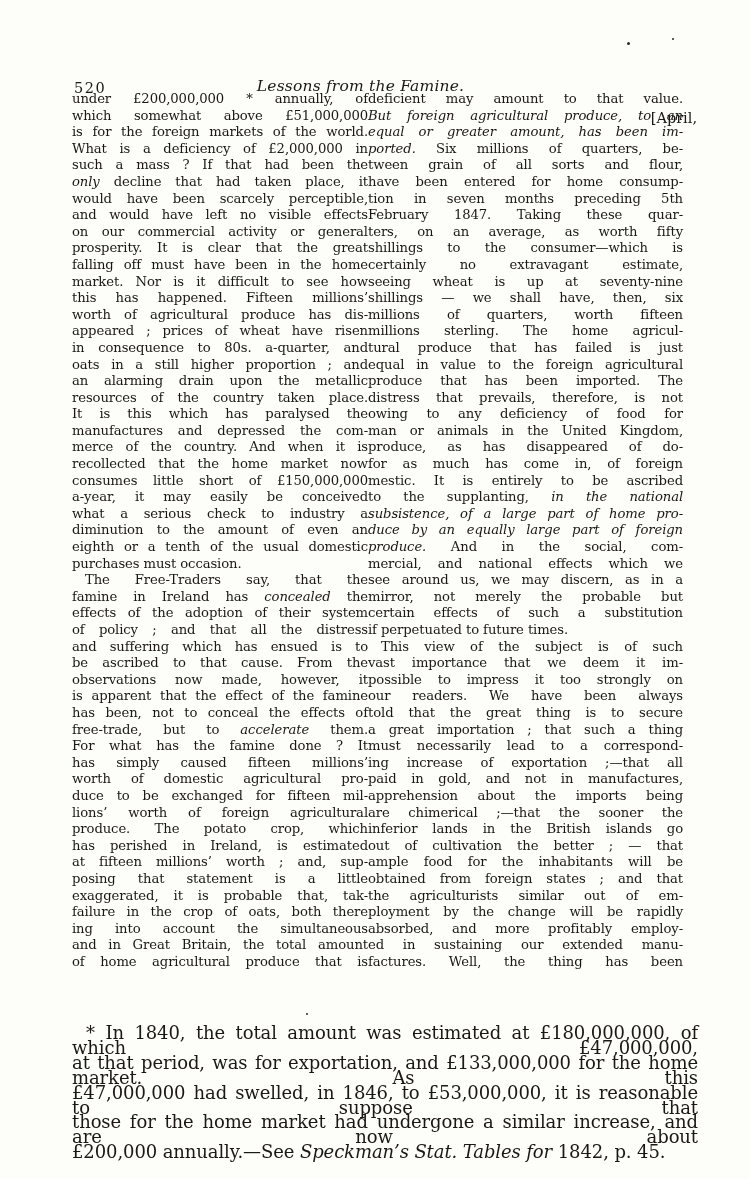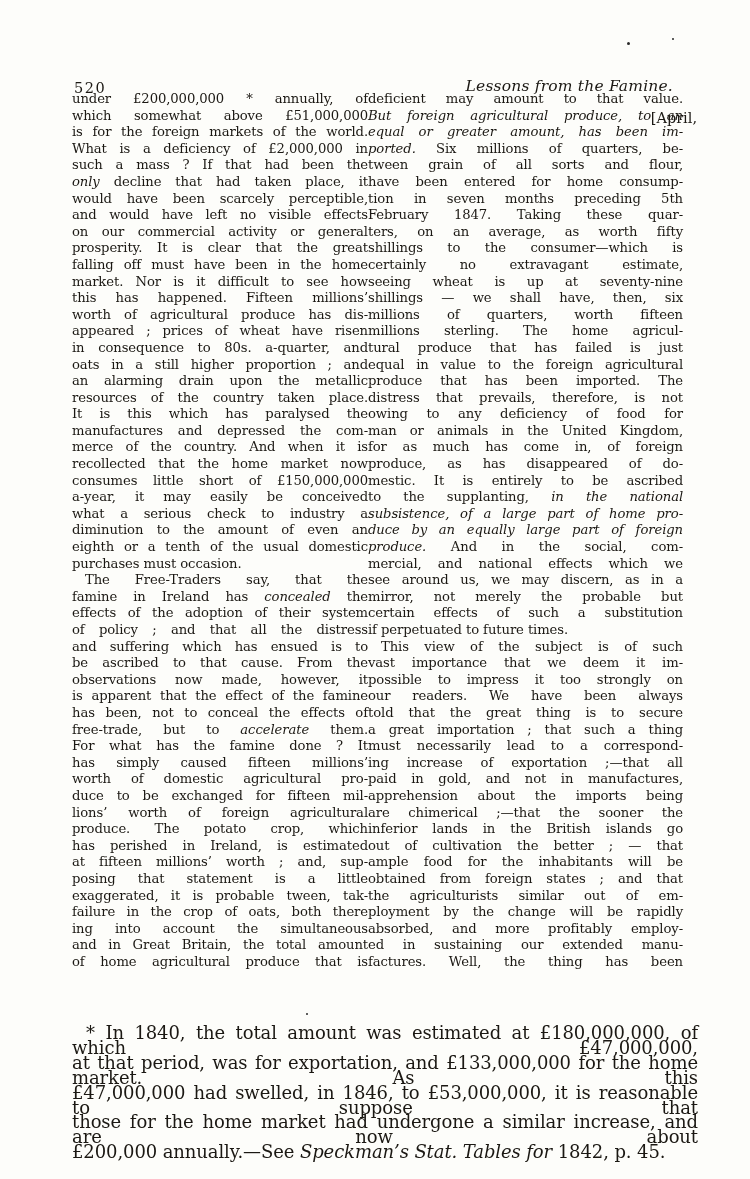--- a/index.html
+++ b/index.html
@@ -9,21 +9,21 @@
     font-family:"DejaVu Serif","Liberation Serif",serif;
     color:#1b1813;
     overflow:hidden;
   }
   .page { position:relative; width:750px; height:1179px; background:#fdfdfa; }
 
   
   .running-header { position:absolute; top:77px; left:72px; width:625px; height:22px; }
   .pageno { position:absolute; left:2px; top:3px; font-size:14.5px; letter-spacing:1.5px; }
   .head-title {
-    position:absolute; left:0; right:0; top:0; text-align:right;
+    position:absolute; left:0; right:0; top:0; text-align:center;
     font-style:italic; font-size:15.5px; letter-spacing:.2px;
     transform:translateX(-24px);
   }
   .date-tag { position:absolute; right:0; top:1px; font-size:14.5px;margin-top:32px; }
 
   
   .columns { position:absolute; top:91px; left:72px; display:flex; }
   .col { }
   .col-left  { width:296px; }
   .col-right { width:315px; }
@@ -106,21 +106,21 @@
         <div class="line"><span>free-trade, but to </span><i>accelerate</i><span> them.</span></div>
         <div class="line"><span>For what has the famine done ?  It</span></div>
         <div class="line"><span>has simply caused fifteen millions’</span></div>
         <div class="line"><span>worth of domestic agricultural pro-</span></div>
         <div class="line"><span>duce to be exchanged for fifteen mil-</span></div>
         <div class="line"><span>lions’ worth of foreign agricultural</span></div>
         <div class="line"><span>produce.  The potato crop, which</span></div>
         <div class="line"><span>has perished in Ireland, is estimated</span></div>
         <div class="line"><span>at fifteen millions’ worth ; and, sup-</span></div>
         <div class="line"><span>posing that statement is a little</span></div>
-        <div class="line"><span>exaggerated, it is probable tween, tak-</span></div>
+        <div class="line"><span>exaggerated, it is probable that, tak-</span></div>
         <div class="line"><span>failure in the crop of oats, both there</span></div>
         <div class="line"><span>ing into account the simultaneous</span></div>
         <div class="line"><span>and in Great Britain, the total amount</span></div>
         <div class="line"><span>of home agricultural produce that is</span></div>
       </div>
     <div class="col col-right" id="col-right">
         <div class="line"><span>deficient may amount to that value.</span></div>
         <div class="line"><i>But foreign agricultural produce, to an</i></div>
         <div class="line"><i>equal or greater amount, has been im-</i></div>
         <div class="line"><i>ported.</i><span>  Six millions of quarters, be-</span></div>
@@ -134,22 +134,22 @@
         <div class="line"><span>seeing wheat is up at seventy-nine</span></div>
         <div class="line"><span>shillings — we shall have, then, six</span></div>
         <div class="line"><span>millions of quarters, worth fifteen</span></div>
         <div class="line"><span>millions sterling.  The home agricul-</span></div>
         <div class="line"><span>tural produce that has failed is just</span></div>
         <div class="line"><span>equal in value to the foreign agricultural</span></div>
         <div class="line"><span>produce that has been imported.  The</span></div>
         <div class="line"><span>distress that prevails, therefore, is not</span></div>
         <div class="line"><span>owing to any deficiency of food for</span></div>
         <div class="line"><span>man or animals in the United Kingdom,</span></div>
+        <div class="line"><span>produce, as has disappeared of do-</span></div>
         <div class="line"><span>for as much has come in, of foreign</span></div>
-        <div class="line"><span>produce, as has disappeared of do-</span></div>
         <div class="line"><span>mestic.  It is entirely to be ascribed</span></div>
         <div class="line"><span>to the supplanting, </span><i>in the national</i></div>
         <div class="line"><i>subsistence, of a large part of home pro-</i></div>
         <div class="line"><i>duce by an equally large part of foreign</i></div>
         <div class="line"><i>produce.</i><span>  And in the social, com-</span></div>
         <div class="line"><span>mercial, and national effects which we</span></div>
         <div class="line"><span>see around us, we may discern, as in a</span></div>
         <div class="line"><span>mirror, not merely the probable but</span></div>
         <div class="line"><span>certain effects of such a substitution</span></div>
         <div class="line pend"><span>if perpetuated to future times.</span></div>

